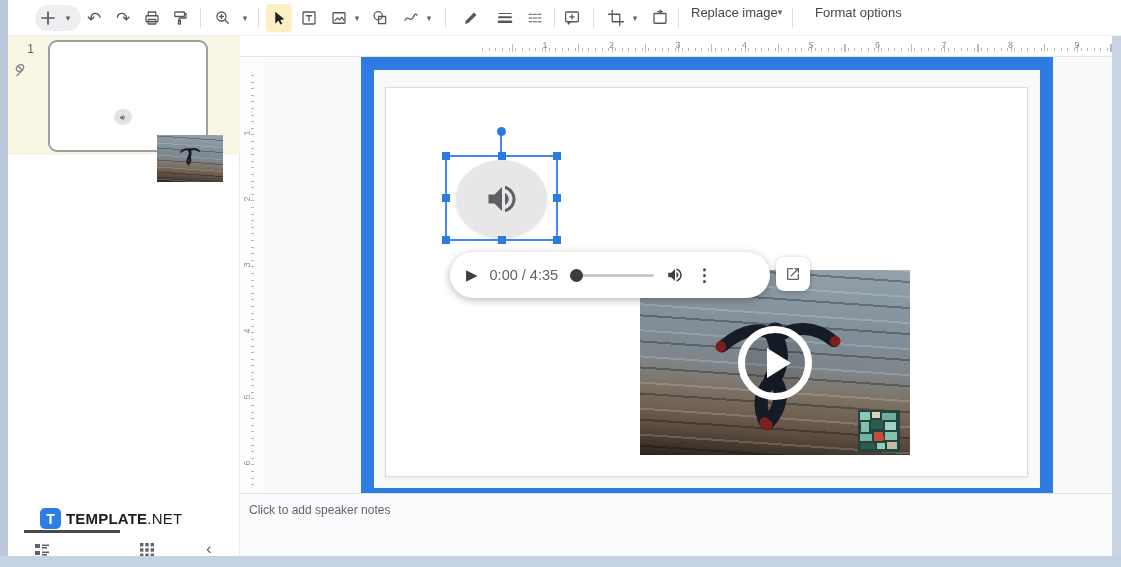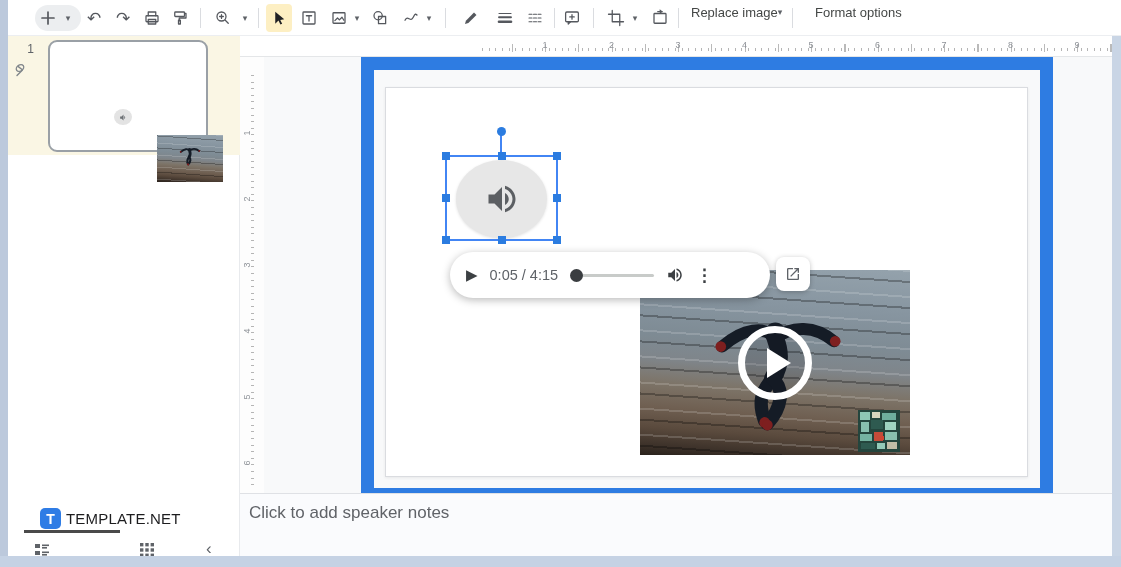--- a/index.html
+++ b/index.html
@@ -30,21 +30,21 @@
   .slide-num { position:absolute; left:16px; top:42px; width:18px; text-align:right; font-size:12px; color:#5f6368; }
   .pin { position:absolute; left:12px; top:62px; }
   .thumb { position:absolute; left:48px; top:40px; width:160px; height:112px; background:#fff; border:2px solid #9aa0a6; border-radius:9px; }
   .thumb-audio { position:absolute; left:64px; top:67px; width:18px; height:16px; border-radius:50%; background:#e3e3e3; display:flex; align-items:center; justify-content:center; }
   .thumb-video { position:absolute; left:107px; top:93px; width:66px; height:47px; overflow:hidden; }
 
   
   .brand { position:absolute; left:40px; top:508px; display:flex; align-items:center; gap:5px; }
   .brand-badge { width:21px; height:21px; border-radius:5px; background:#2e7ce5; color:#fff; font-weight:bold; font-size:14px; display:flex; align-items:center; justify-content:center; }
   .brand-name { font-size:15px; color:#1d1d1f; letter-spacing:.2px; }
-  .brand-name b { font-weight:400; }
+  .brand-name b { font-weight:700; }
   .brand-underline { position:absolute; left:24px; top:530px; width:96px; height:3px; background:#4a4a4a; }
   .strip-bottom-ico { position:absolute; top:543px; color:#5f6368; cursor:pointer; }
   .strip-bottom-ico svg { fill:#5f6368; }
 
   
   .hruler { position:absolute; left:240px; top:36px; width:872px; height:21px; background:#fff; border-bottom:1px solid #e4e6e8; }
   .hruler .minor { position:absolute; left:242px; top:12px; width:630px; height:3px;
      background:repeating-linear-gradient(90deg,#b5b5b5 0 1px,transparent 1px 6.65px); }
   .hruler .mid { position:absolute; left:242px; top:8px; width:630px; height:8px;
      background:repeating-linear-gradient(90deg,#a9a9a9 0 1px,transparent 1px 33.25px); background-position:30px 0; opacity:.8; }
@@ -95,21 +95,21 @@
   .selbox { position:absolute; left:445px; top:155px; width:113px; height:86px; border:2px solid #4285f4; }
   .handle { position:absolute; width:8px; height:8px; background:#2b7ce0; }
   .h-tl{left:-5px;top:-5px} .h-tc{left:50%;margin-left:-4px;top:-5px} .h-tr{right:-5px;top:-5px}
   .h-ml{left:-5px;top:50%;margin-top:-4px} .h-mr{right:-5px;top:50%;margin-top:-4px}
   .h-bl{left:-5px;bottom:-5px} .h-bc{left:50%;margin-left:-4px;bottom:-5px} .h-br{right:-5px;bottom:-5px}
   .rot-stem { position:absolute; left:500px; top:134px; width:2px; height:21px; background:#4285f4; }
   .rot-dot  { position:absolute; left:497px; top:127px; width:9px; height:9px; border-radius:50%; background:#2b7ce0; }
 
   
   .notes { position:absolute; left:240px; top:493px; width:872px; height:63px; background:#fafbfd; border-top:1px solid #dfe1e5; }
-  .notes-text { position:absolute; left:9px; top:9px; font-size:17px; color:#606368; cursor:text; }
+  .notes-text { position:absolute; left:9px; top:9px; font-size:12px; color:#606368; cursor:text; }
 </style>
 </head>
 <body>
 
 <div class="stage">
 
   <div class="edge-left"></div>
 
   <div class="toolbar">
     <div class="plus-pill"></div>
@@ -385,21 +385,21 @@
       <rect x="27" y="22" width="12" height="8" fill="#88c0ae"></rect>
         <rect x="3" y="33" width="14" height="6" fill="#2e5a50"></rect>
       <rect x="19" y="33" width="8" height="6" fill="#93cab8"></rect>
         <rect x="29" y="32" width="10" height="7" fill="#c0bca6"></rect>
       <rect x="22" y="26" width="4" height="4" fill="#d04432"></rect>
     </svg>
   </div>
 
   <div class="pill">
     <span class="play"><span>▶</span></span>
-    <span class="time">0:05 / 4:15</span>
+    <span class="time">0:00 / 4:35</span>
     <div class="slider">
       <div class="track"></div>
       <div class="knob"></div>
     </div>
     <span class="vol">
       <svg width="18" height="18" viewBox="0 0 24 24" fill="#3c4043">
         <path d="M3 9v6h4l5 5V4L7 9H3zm13.5 3c0-1.77-1.02-3.29-2.5-4.03v8.05c1.48-.73 2.5-2.25 2.5-4.02zM14 3.23v2.06c2.89.86 5 3.54 5 6.71s-2.11 5.85-5 6.71v2.06c4.01-.91 7-4.49 7-8.77s-2.99-7.86-7-8.77z"></path>
         </svg>
     </span>
     <span class="kebab"><span>⋮</span></span>

